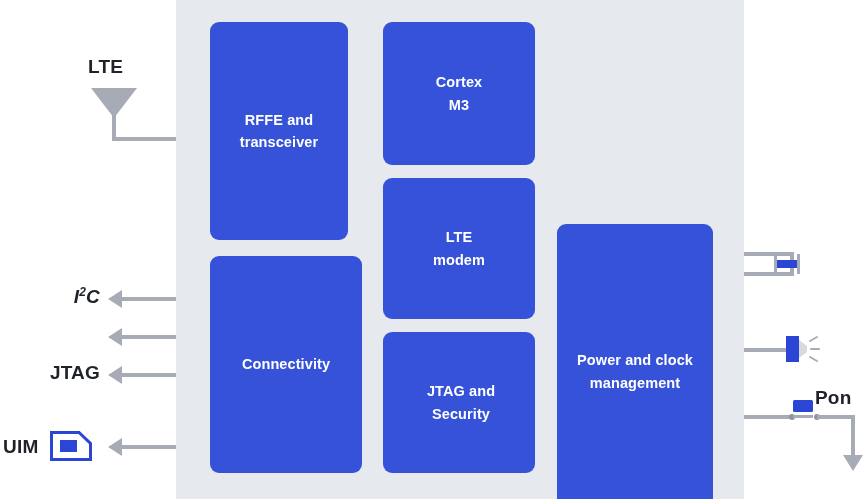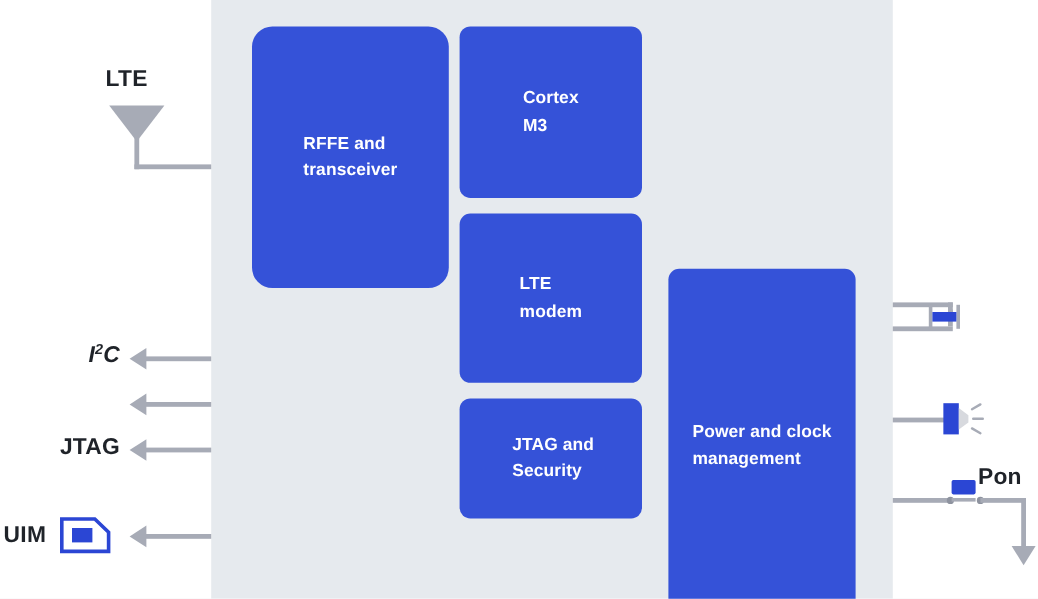--- a/index.html
+++ b/index.html
@@ -23,20 +23,21 @@
 
   
   .block{
     position:absolute;
     background:#3552d8;
     border-radius:9px;
     color:#ffffff;
     display:flex;
     align-items:center;
     justify-content:center;
+    text-align:center;
     font-weight:bold;
     font-size:14.5px;
     line-height:1.55;
     letter-spacing:.1px;
     box-sizing:border-box;
     padding:4px 8px;
   }
   .block span{display:block;white-space:pre-line;}
 
   
@@ -99,38 +100,41 @@
     background:#8e939f;
   }
 </style>
 </head>
 <body>
 
 <div id="stage">
 
   <div class="chip-container"></div>
 
-  <div class="block" style="left:210px;top:22px;width:164px;height:218px;border-radius:17px;">
+  <div class="block" style="left:210px;top:22px;width:138px;height:218px;">
     <span>RFFE and
 transceiver</span>
   </div>
 
   <div class="block" style="left:383px;top:22px;width:152px;height:143px;">
     <span>Cortex
 M3</span>
   </div>
 
 
   <div class="block" style="left:383px;top:178px;width:152px;height:141px;">
     <span>LTE
 modem</span>
   </div>
 
-
-  <div class="block" style="left:383px;top:332px;width:152px;height:100px;padding-left:12px;">
+  <div class="block" style="left:210px;top:256px;width:152px;height:217px;">
+    <span>Connectivity</span>
+  </div>
+
+  <div class="block" style="left:383px;top:332px;width:152px;height:141px;padding-left:12px;">
     <span>JTAG and
 Security</span>
   </div>
 
   <div class="block" style="left:557px;top:224px;width:156px;height:295px;">
     <span>Power and clock
 management</span>
   </div>
 
   <div class="side-label" style="left:88px;top:56px;">LTE</div>

